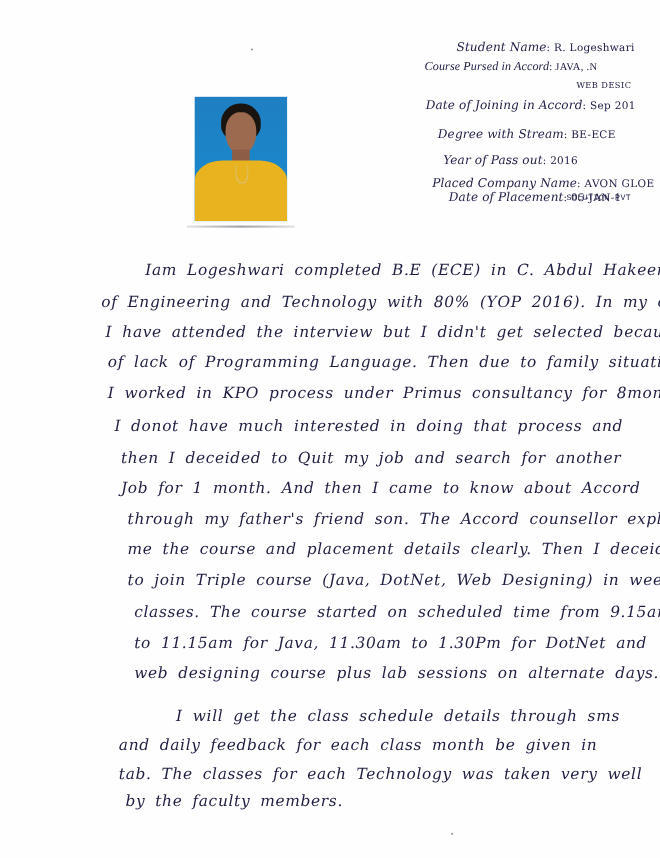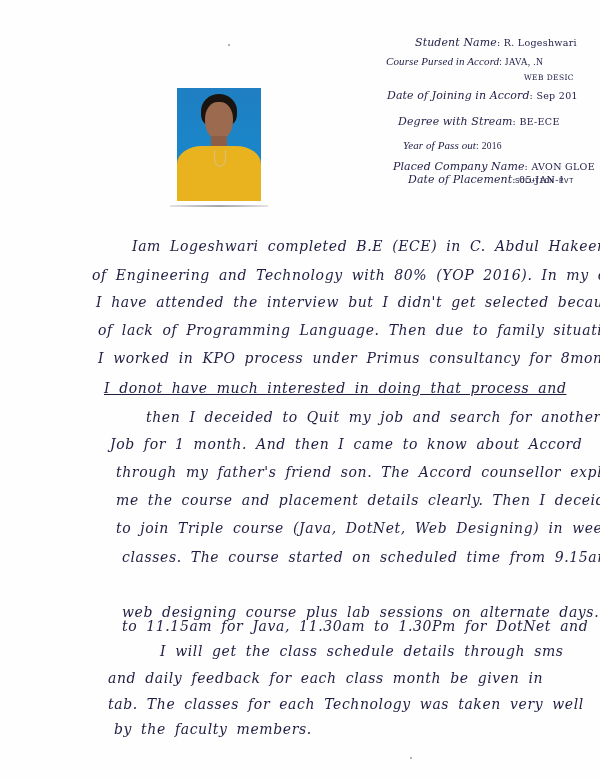--- a/index.html
+++ b/index.html
@@ -134,46 +134,46 @@
     <div class="info-row" style="left:386px; top:55px;font-family:Liberation Serif, serif;">
       <span class="lbl">Course Pursed in Accord</span><span class="val">: JAVA, .N</span>
     </div>
     <div class="info-sub" style="left:524px; top:73px;">WEB DESIC</div>
     <div class="info-row" style="left:387px; top:89px;">
       <span class="lbl">Date of Joining in Accord</span><span class="val">: Sep 201</span>
     </div>
     <div class="info-row" style="left:398px; top:115px;">
       <span class="lbl">Degree with Stream</span><span class="val">: BE-ECE</span>
     </div>
-    <div class="info-row" style="left:403px; top:139px;font-family:Liberation Serif, serif;">
+    <div class="info-row" style="left:403px; top:139px;">
       <span class="lbl">Year of Pass out</span><span class="val">: 2016</span>
     </div>
     <div class="info-row" style="left:393px; top:160px;">
       <span class="lbl">Placed Company Name</span><span class="val">: AVON GLOE</span>
     </div>
     <div class="info-sub" style="left:515px; top:177px;font-family:Liberation Mono, monospace;">SOLUTION PVT</div>
     <div class="info-row" style="left:408px; top:173px;">
       <span class="lbl">Date of Placement</span><span class="val">: 05-JAN-1</span>
     </div>
   </div>
 
   <div class="body-text">
     <div class="line" style="left:132px; top:238px;">Iam Logeshwari completed B.E (ECE) in C. Abdul Hakeem college</div>
     <div class="line" style="left:92px; top:267px;">of Engineering and Technology with 80% (YOP 2016). In my college</div>
     <div class="line" style="left:96px; top:294px;">I have attended the interview but I didn't get selected because :</div>
     <div class="line" style="left:98px; top:322px;">of lack of Programming Language. Then due to family situation</div>
     <div class="line" style="left:98px; top:350px;">I worked in KPO process under Primus consultancy for 8mon</div>
-    <div class="line" style="left:104px; top:380px;text-decoration:underline;">I donot have much interested in doing that process and</div>
-    <div class="line" style="left:110px; top:409px;margin-left:36px;">then I deceided to Quit my job and search for another</div>
+    <div class="line" style="left:104px; top:380px;">I donot have much interested in doing that process and</div>
+    <div class="line" style="left:110px; top:409px;">then I deceided to Quit my job and search for another</div>
     <div class="line" style="left:110px; top:436px;">Job for 1 month. And then I came to know about Accord</div>
     <div class="line" style="left:116px; top:464px;">through my father's friend son. The Accord counsellor explain</div>
     <div class="line" style="left:116px; top:492px;">me the course and placement details clearly. Then I deceided</div>
     <div class="line" style="left:116px; top:520px;">to join Triple course (Java, DotNet, Web Designing) in weekdays</div>
     <div class="line" style="left:122px; top:549px;">classes. The course started on scheduled time from 9.15am</div>
-    <div class="line" style="left:122px; top:577px;margin-top:41px;">to 11.15am for Java, 11.30am to 1.30Pm for DotNet and</div>
+    <div class="line" style="left:122px; top:577px;">to 11.15am for Java, 11.30am to 1.30Pm for DotNet and</div>
     <div class="line" style="left:122px; top:604px;">web designing course plus lab sessions on alternate days.</div>
 
     <div class="line" style="left:160px; top:643px;text-align:right;">I will get the class schedule details through sms</div>
     <div class="line" style="left:108px; top:670px;">and daily feedback for each class month be given in</div>
     <div class="line" style="left:108px; top:696px;">tab. The classes for each Technology was taken very well</div>
     <div class="line" style="left:114px; top:721px;">by the faculty members.</div>
   </div>
 
   <div class="speck" style="left:228px; top:44px;"></div>
   <div class="speck" style="left:410px; top:757px;"></div>

